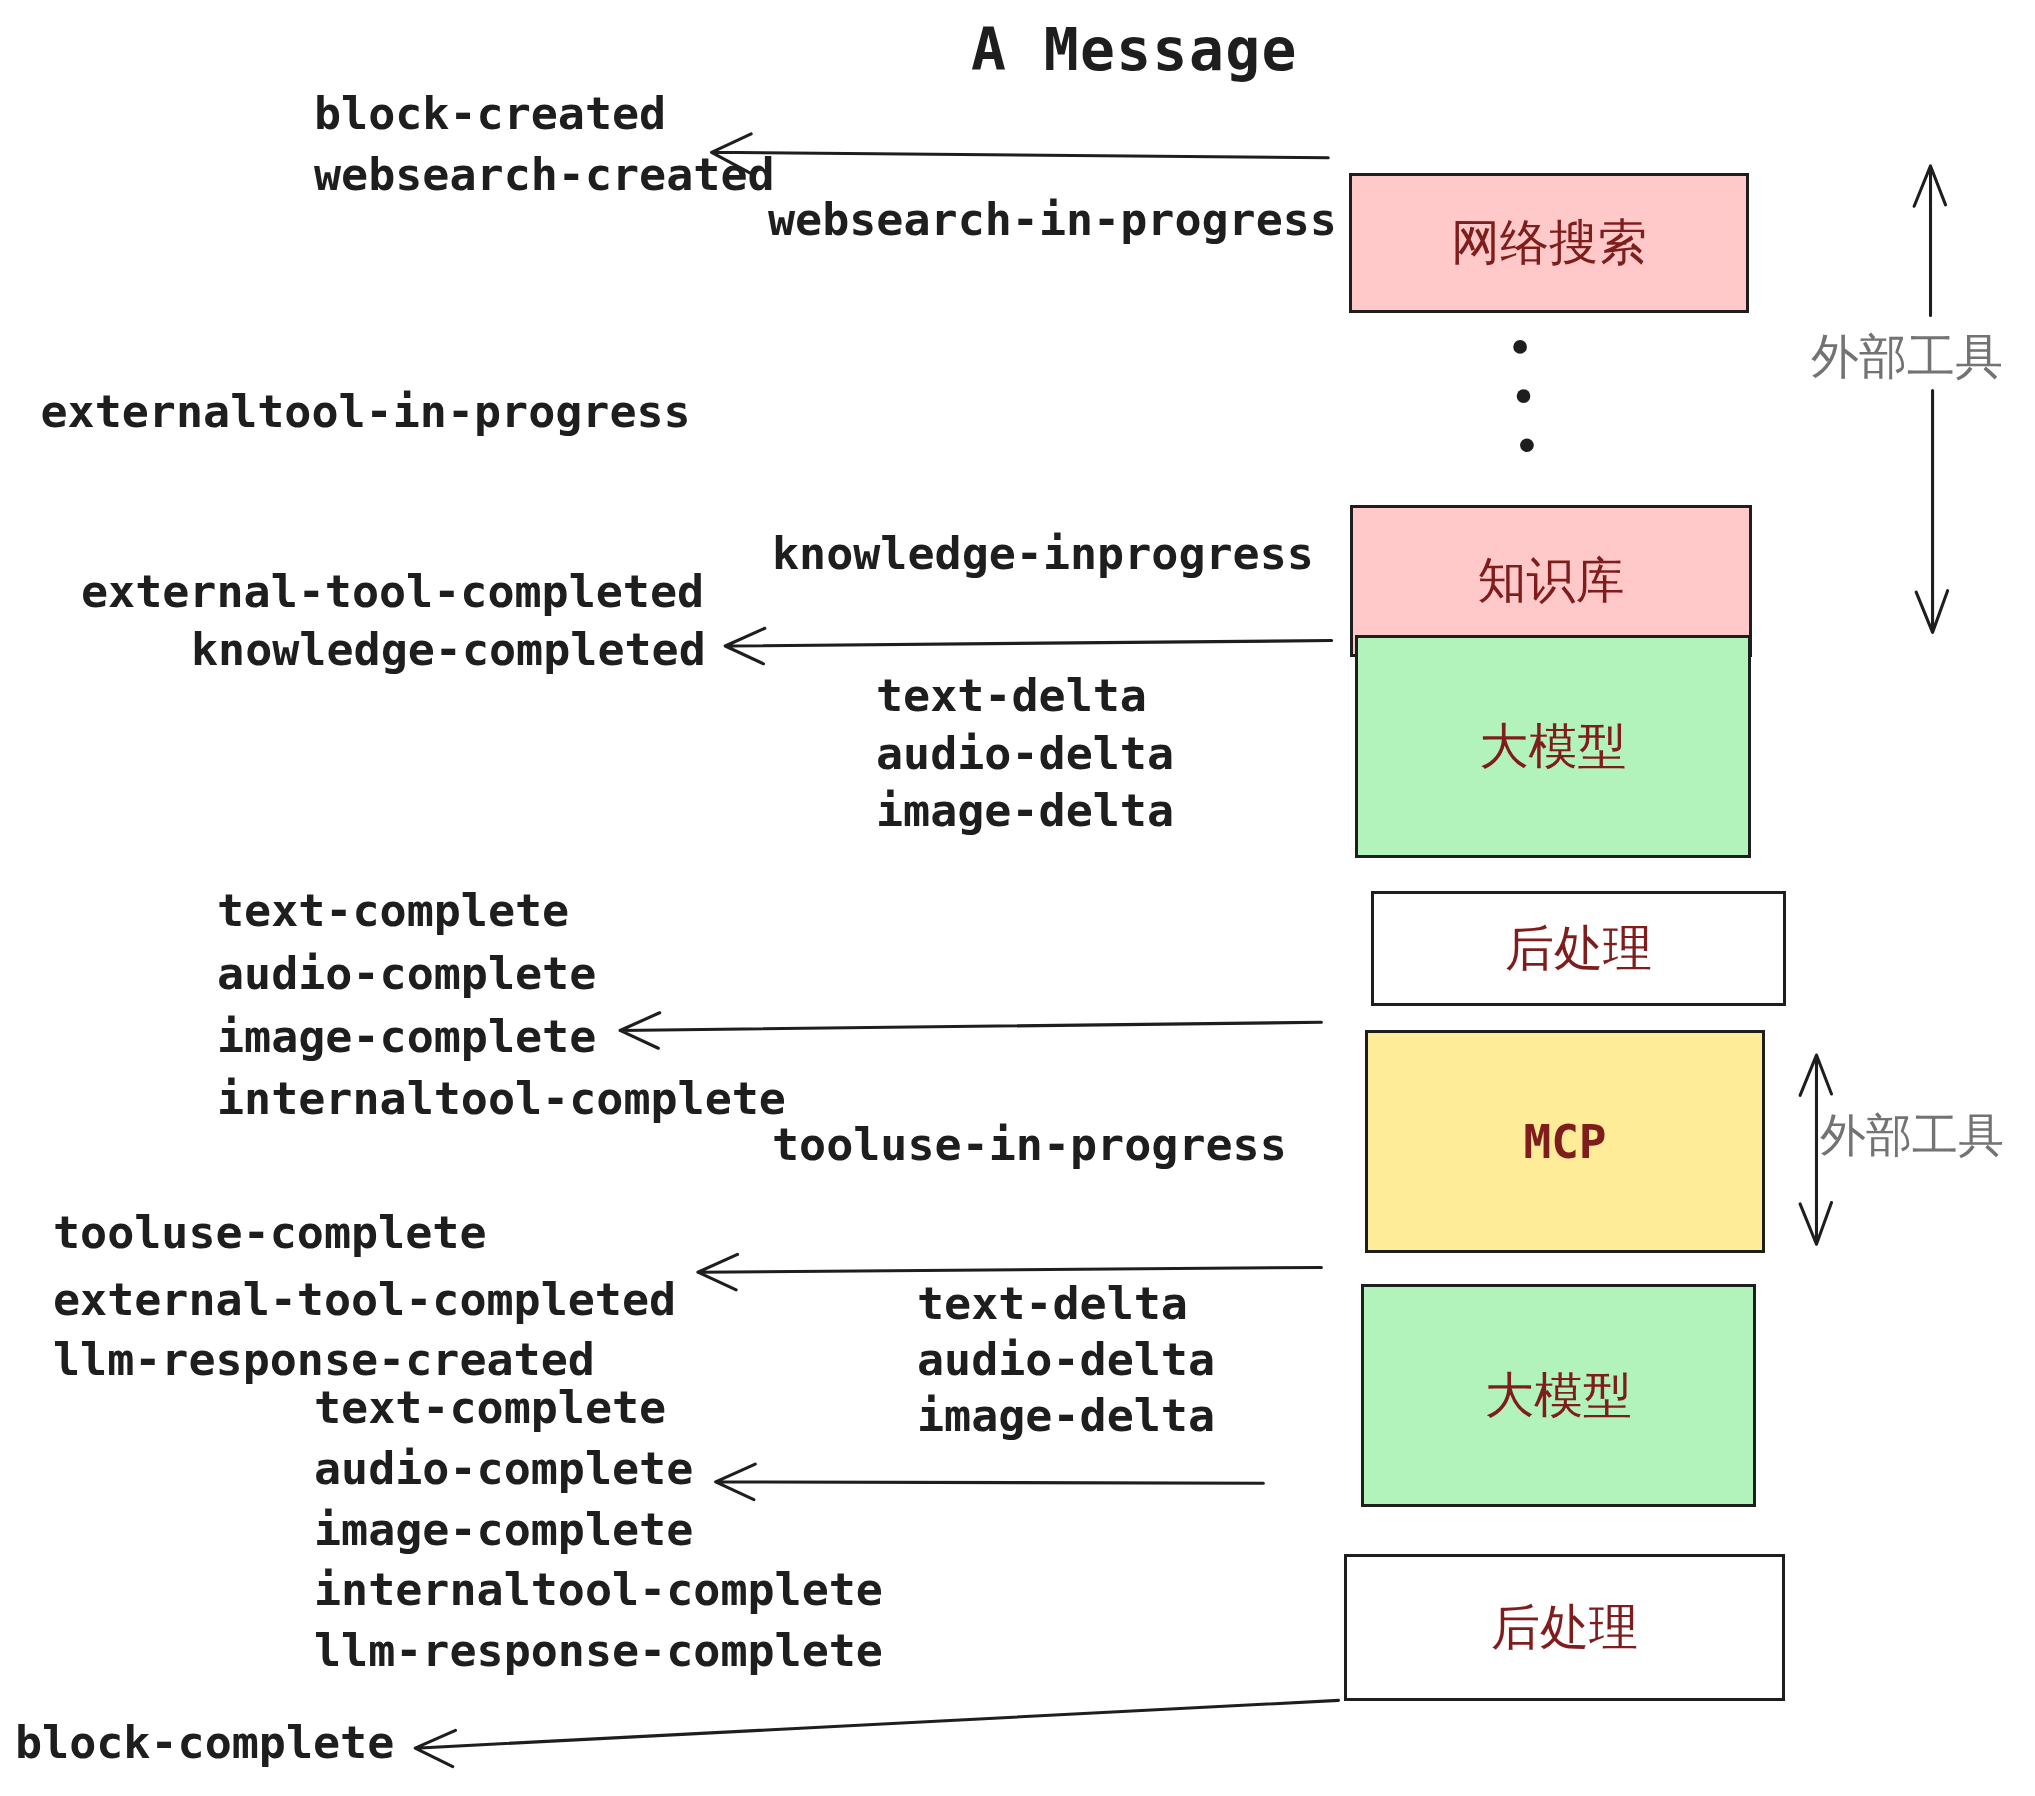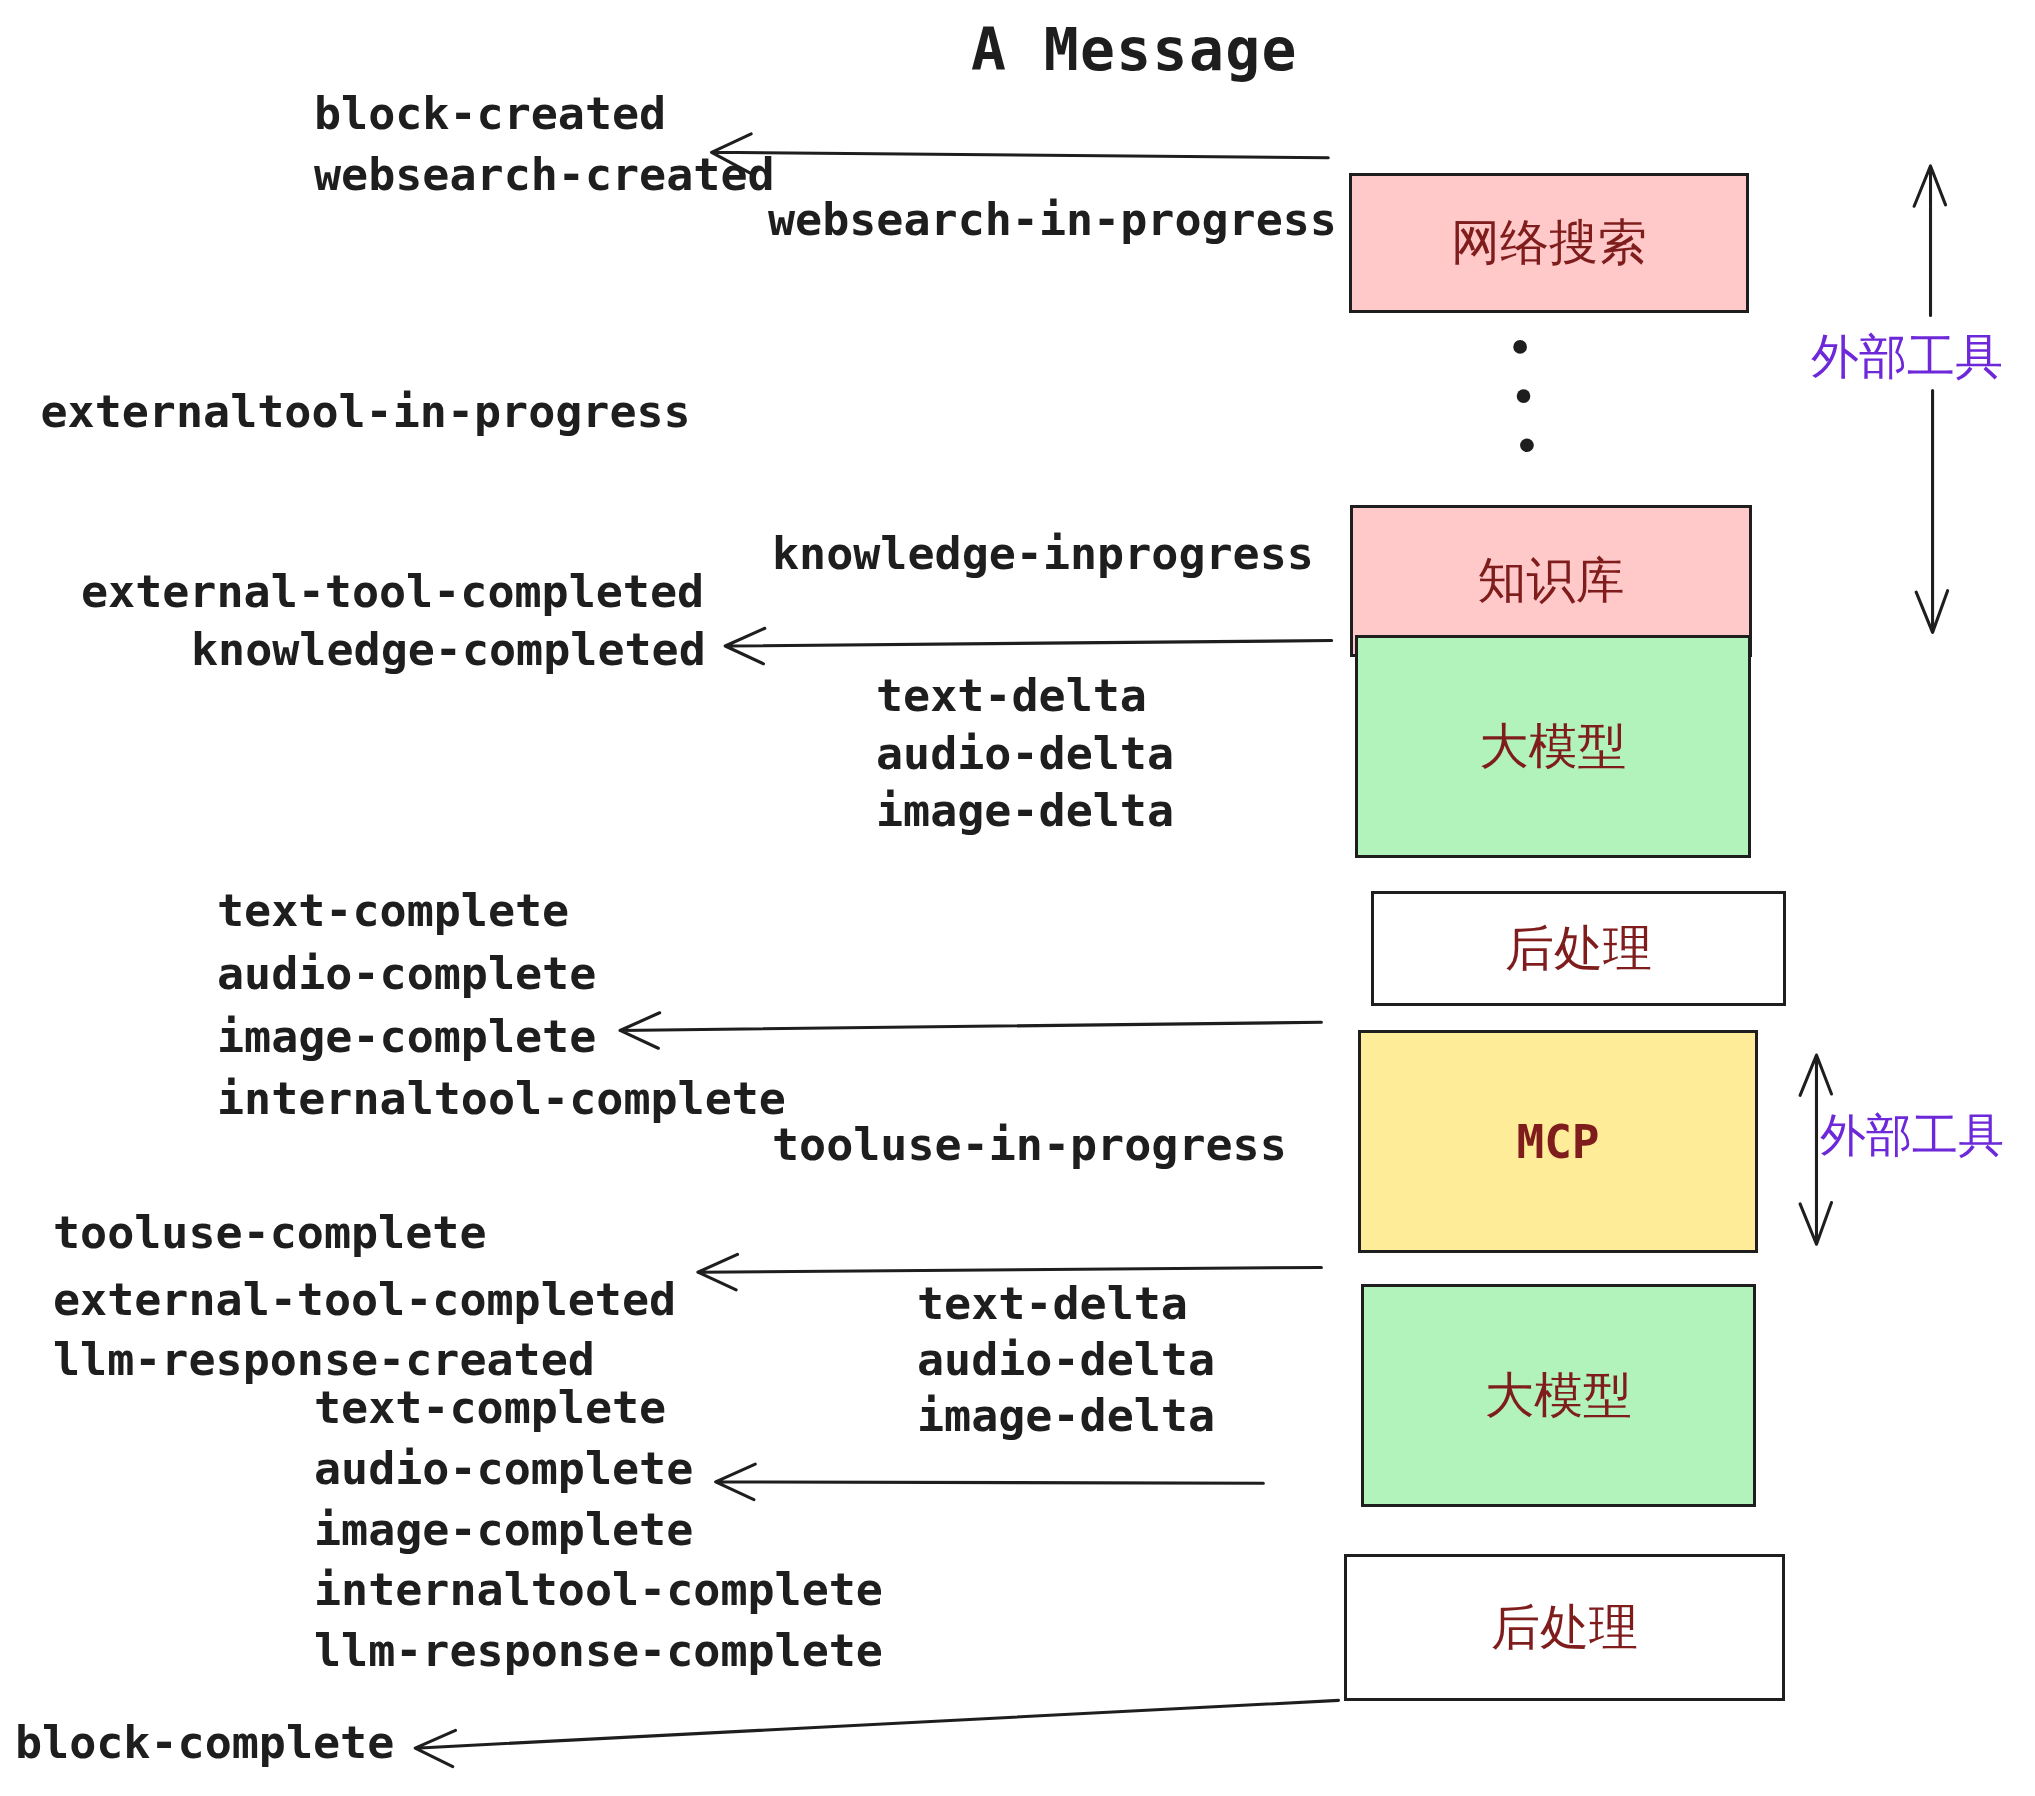--- a/index.html
+++ b/index.html
@@ -22,25 +22,25 @@
     white-space:pre;letter-spacing:0px;
   }
   .box{
     position:absolute;
     border:3.4px solid #1e1e1e;
     display:flex;align-items:center;justify-content:center;
     font-family:"Liberation Sans", sans-serif;
     font-size:49px;color:#7f1d1d;
     box-sizing:border-box;
   }
-  .box.mono{font-family:"DejaVu Sans Mono", monospace;font-weight:700;font-size:46px;}
+  .box.mono{font-family:"DejaVu Sans Mono", monospace;font-weight:700;font-size:46px;margin-left:7px;}
   .sideLabel{
     position:absolute;
     font-family:"Liberation Sans", sans-serif;
-    font-size:48px;color:#6d28d9;white-space:pre;
+    font-size:48px;color:#737373;white-space:pre;
   }
   
   .b1{left:1349px;top:173px;width:400px;height:140px;background:#ffc9c9;}
   .b2{left:1350px;top:505px;width:402px;height:152px;background:#ffc9c9;}
   .b3{left:1355px;top:635px;width:396px;height:223px;background:#b2f2bb;}
   .b4{left:1371px;top:891px;width:415px;height:115px;background:#ffffff;}
   .b5{left:1358px;top:1030px;width:400px;height:223px;background:#ffec99;}
   .b6{left:1361px;top:1284px;width:395px;height:223px;background:#b2f2bb;}
   .b7{left:1344px;top:1554px;width:441px;height:147px;background:#ffffff;}
   

